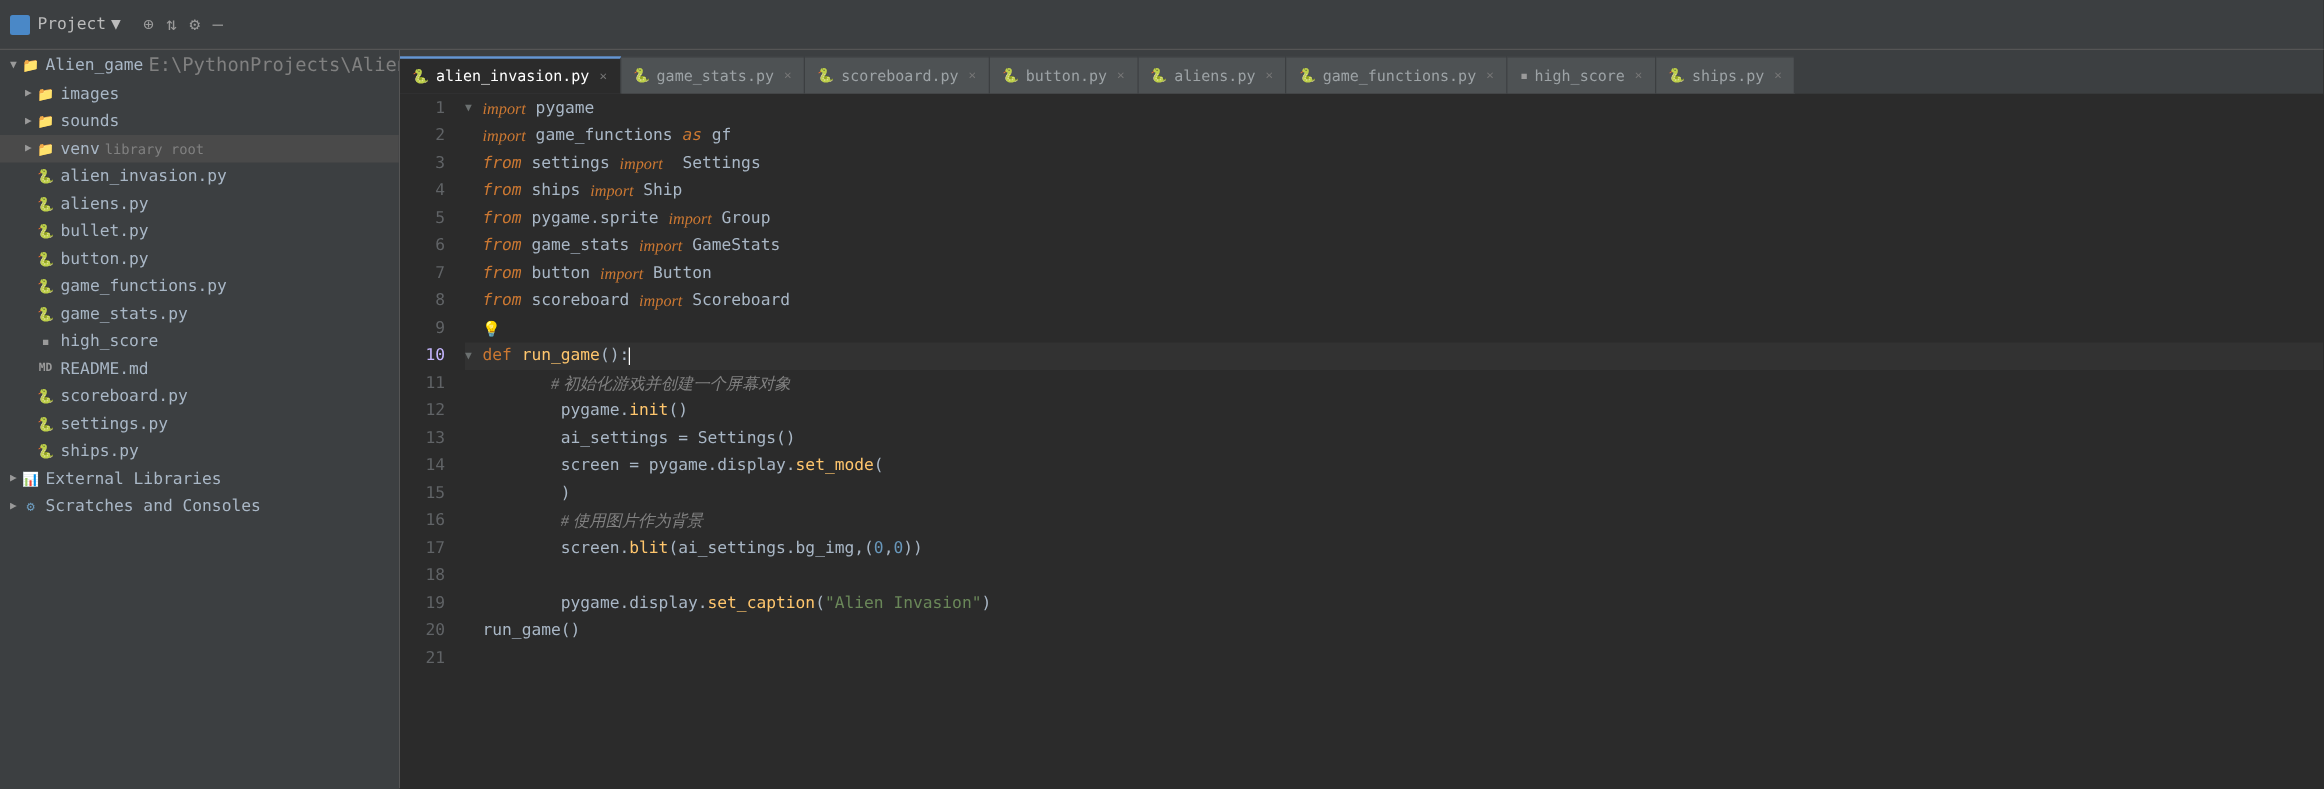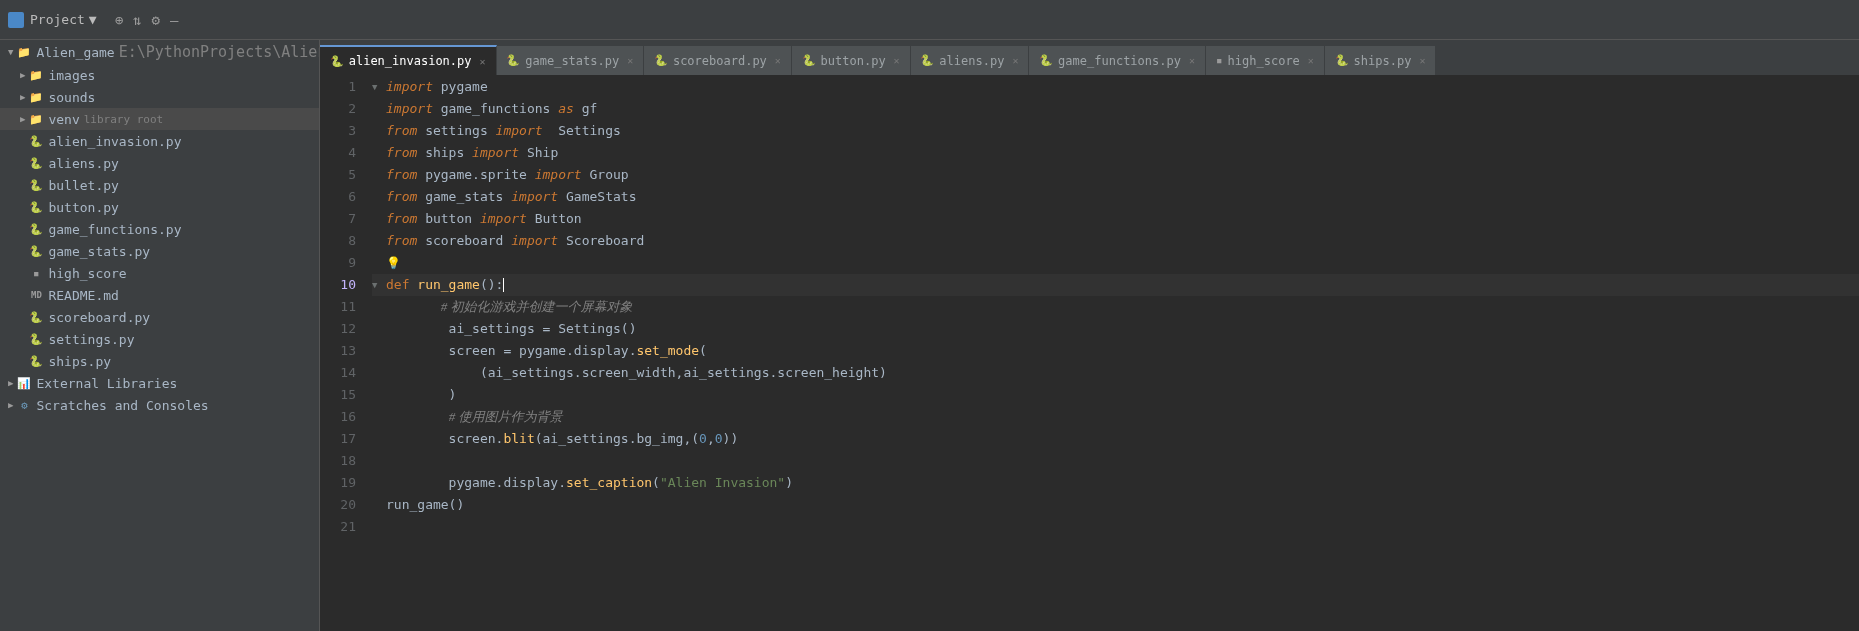--- a/index.html
+++ b/index.html
@@ -186,21 +186,21 @@
     
     .fold-arrow {
       color: #6b7070;
       font-size: 9px;
       width: 14px;
       display: inline-block;
       cursor: pointer;
     }
 
     
-    .kw-import { color: #cc7832; font-style: italic; }
+    .kw-import { color: #cc7832; font-style: italic; font-family: Liberation Serif, serif; }
     .kw-from { color: #cc7832; font-style: italic; }
     .kw-as { color: #cc7832; font-style: italic; }
     .kw-def { color: #cc7832; }
     .func { color: #ffc66d; }
     .comment { color: #808080; font-style: italic; font-family: Liberation Serif, serif; }
     .string { color: #6a8759; }
     .number { color: #6897bb; }
     .normal { color: #a9b7c6; }
 
     
@@ -492,37 +492,39 @@
           <span class="normal">():</span>
           <span class="cursor"></span>
         </div>
 
         <div class="code-line">
           <span style="width:14px;display:inline-block;"></span>
           <span class="normal">&nbsp;&nbsp;&nbsp;&nbsp;&nbsp;&nbsp;&nbsp;</span>
           <span class="comment"># 初始化游戏并创建一个屏幕对象</span>
         </div>
 
+        <div class="code-line">
+          <span style="width:14px;display:inline-block;"></span>
+          <span class="normal">&nbsp;&nbsp;&nbsp;&nbsp;&nbsp;&nbsp;&nbsp;&nbsp;pygame.</span>
+          <span class="func">init</span>
+          <span class="normal">()</span>
+        </div>
 
         <div class="code-line">
           <span style="width:14px;display:inline-block;"></span>
           <span class="normal">&nbsp;&nbsp;&nbsp;&nbsp;&nbsp;&nbsp;&nbsp;&nbsp;ai_settings = Settings()</span>
         </div>
 
         <div class="code-line">
           <span style="width:14px;display:inline-block;"></span>
           <span class="normal">&nbsp;&nbsp;&nbsp;&nbsp;&nbsp;&nbsp;&nbsp;&nbsp;screen = pygame.display.</span>
           <span class="func">set_mode</span>
           <span class="normal">(</span>
         </div>
 
-        <div class="code-line">
-          <span style="width:14px;display:inline-block;"></span>
-          <span class="normal">&nbsp;&nbsp;&nbsp;&nbsp;&nbsp;&nbsp;&nbsp;&nbsp;&nbsp;&nbsp;&nbsp;&nbsp;(ai_settings.screen_width,ai_settings.screen_height)</span>
-        </div>
 
         <div class="code-line">
           <span style="width:14px;display:inline-block;"></span>
           <span class="normal">&nbsp;&nbsp;&nbsp;&nbsp;&nbsp;&nbsp;&nbsp;&nbsp;)</span>
         </div>
 
         <div class="code-line">
           <span style="width:14px;display:inline-block;"></span>
           <span class="normal">&nbsp;&nbsp;&nbsp;&nbsp;&nbsp;&nbsp;&nbsp;&nbsp;</span>
           <span class="comment"># 使用图片作为背景</span>

